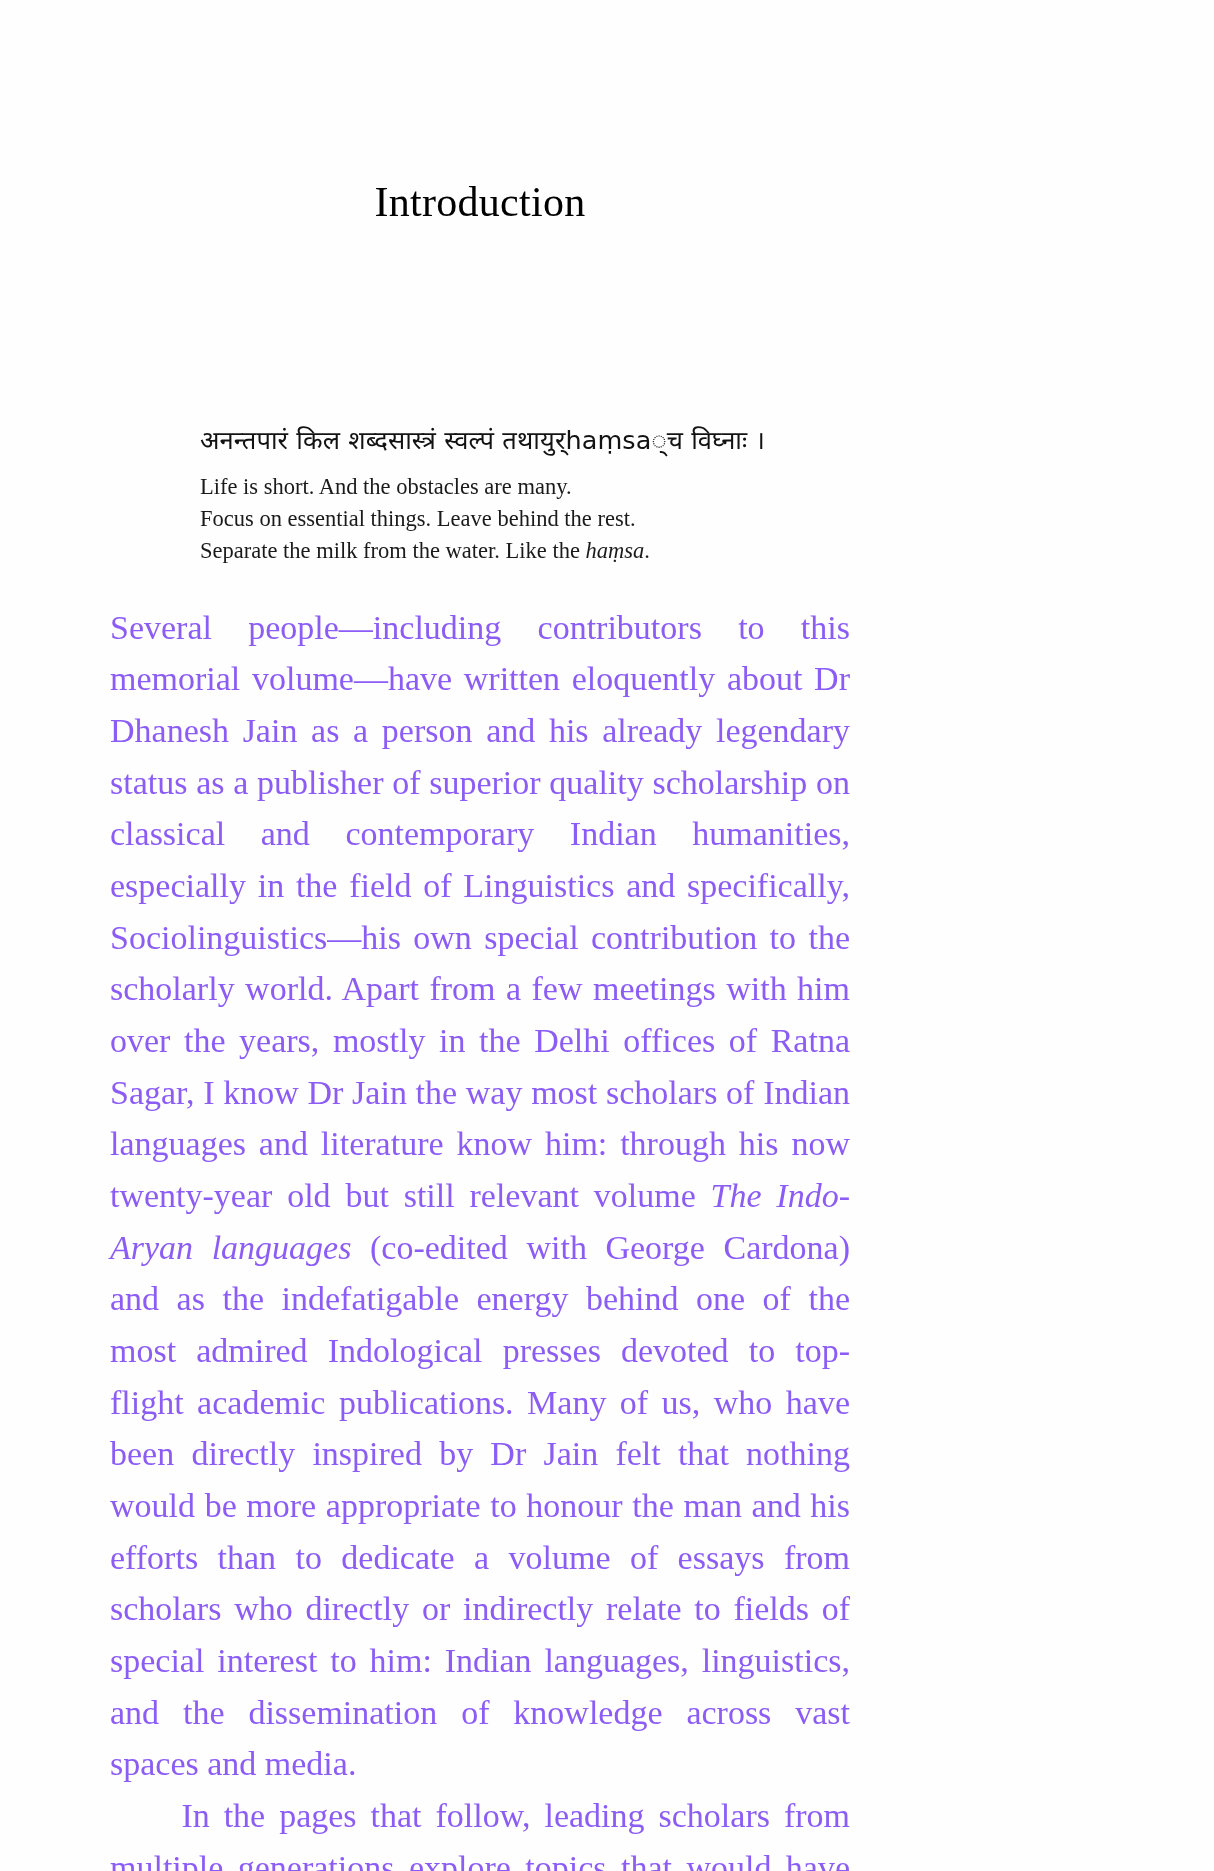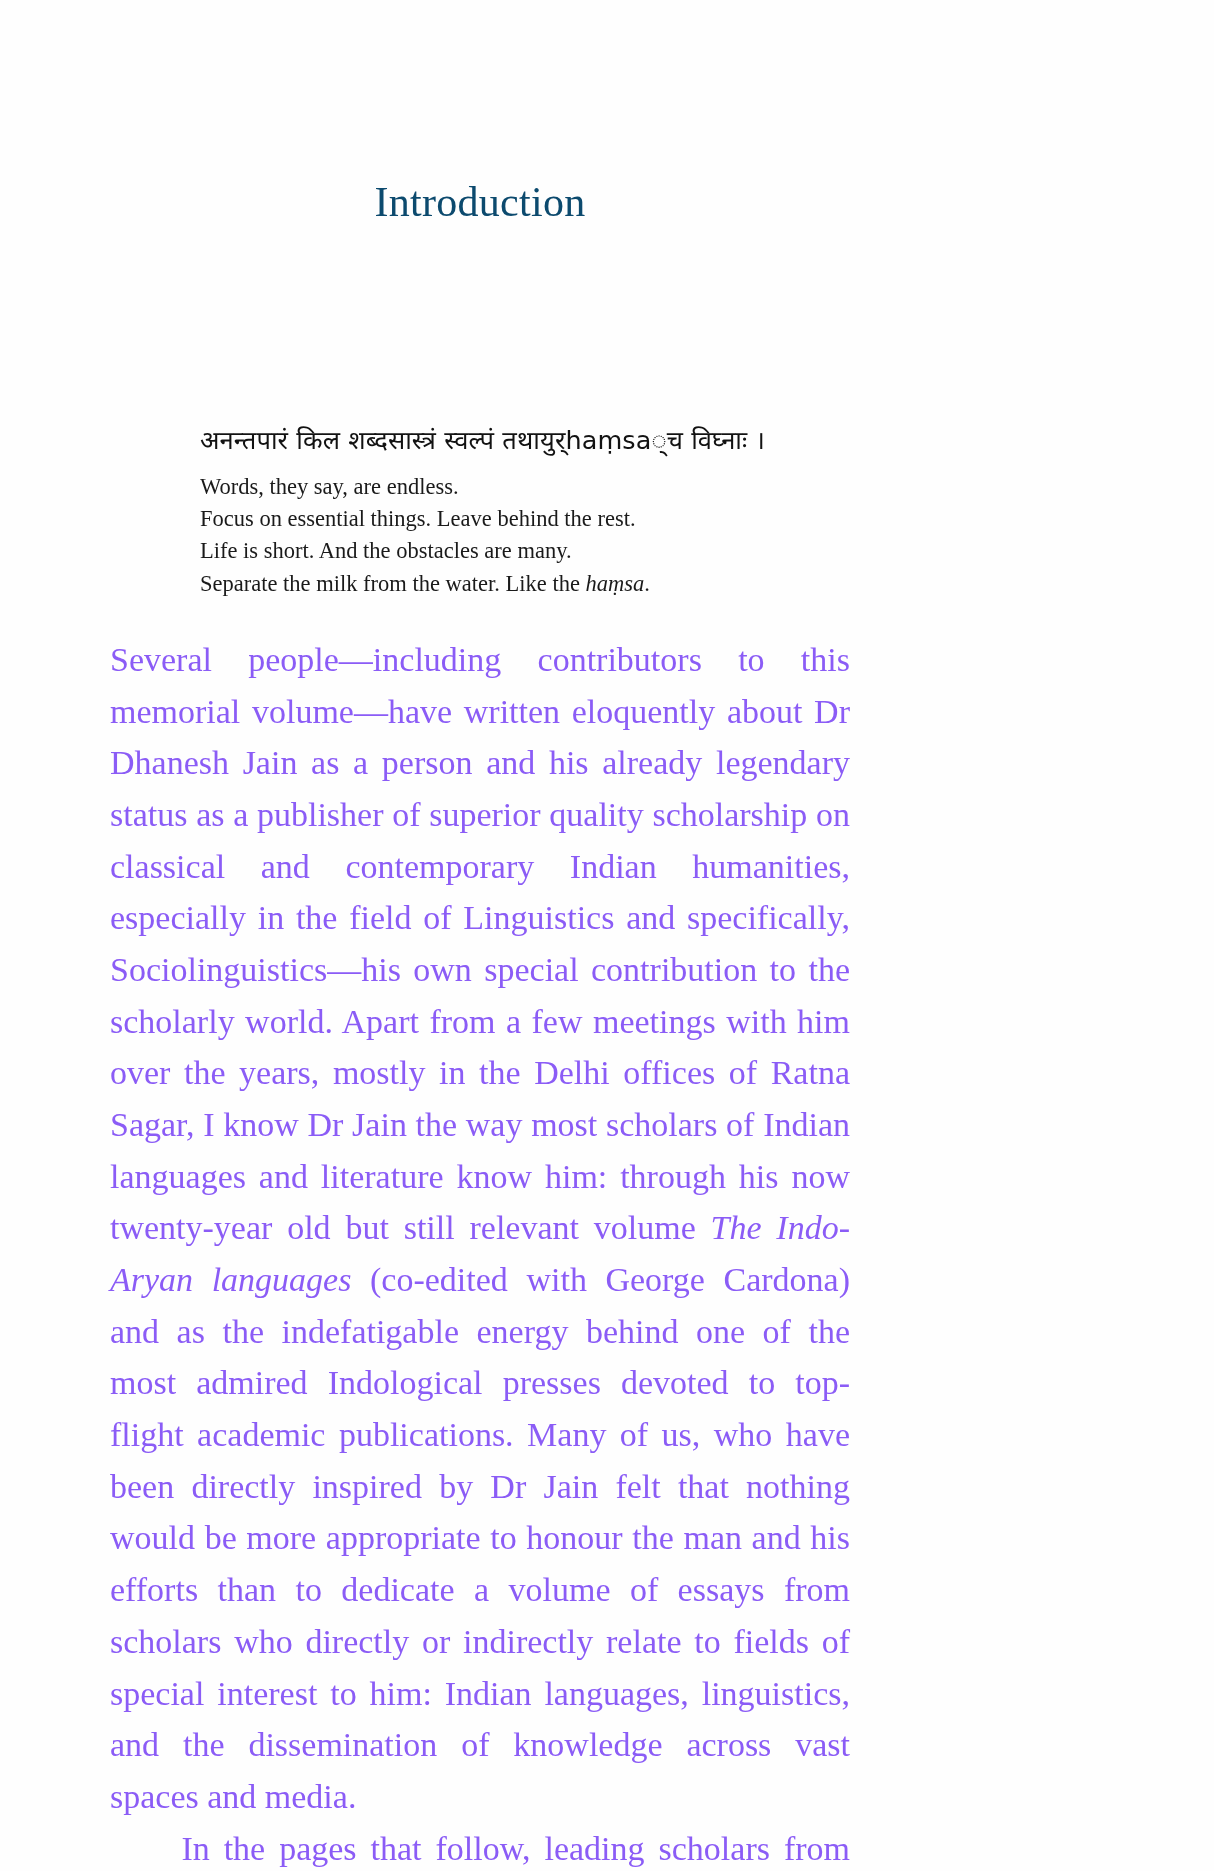--- a/index.html
+++ b/index.html
@@ -33,21 +33,21 @@
 
   
   .chapter-title {
     margin: 0;
     padding-top: 178px;
     text-align: center;
     font-weight: 400;
     font-size: 42px;
     line-height: 1.15;
     letter-spacing: 0.3px;
-    color: #0c4a6e;
+    color: #000000;
   }
 
   
   .author {
     margin: 0;
     padding-top: 68px;
     text-align: center;
     font-style: italic;
     font-size: 27px;
     line-height: 1.2;
@@ -116,23 +116,22 @@
 <div class="page">
   <div class="content">
 
     <h1 class="chapter-title">Introduction</h1>
 
 
     <div class="epigraph">
       <div class="verse-deva">अनन्तपारं किल शब्दसास्त्रं स्वल्पं तथायुर्haṃsa्च विघ्नाः ।</div>
 
       <div class="translation">
-        <div class="tl-line">Words, they say, are endless.</div>
+        <div class="tl-line">Life is short. And the obstacles are many.</div>
         <div class="tl-line">Focus on essential things. Leave behind the rest.</div>
-        <div class="tl-line">Life is short. And the obstacles are many.</div>
         <div class="tl-line"><span>Separate the milk from the water. Like the </span><em>haṃsa</em><span>.</span></div>
       </div>
     </div>
 
     <div class="body-copy">
       <p><span>Several people—including contributors to this memorial volume—have written eloquently about Dr Dhanesh Jain as a person and his already legendary status as a publisher of superior quality scholarship on classical and contemporary Indian humanities, especially in the field of Linguistics and specifically, Sociolinguistics—his own special contribution to the scholarly world. Apart from a few meetings with him over the years, mostly in the Delhi offices of Ratna Sagar, I know Dr Jain the way most scholars of Indian languages and literature know him: through his now twenty-year old but still relevant volume </span><em>The Indo-Aryan languages</em><span> (co-edited with George Cardona) and as the indefatigable energy behind one of the most admired Indological presses devoted to top-flight academic publications. Many of us, who have been directly inspired by Dr Jain felt that nothing would be more appropriate to honour the man and his efforts than to dedicate a volume of essays from scholars who directly or indirectly relate to fields of special interest to him: Indian languages, linguistics, and the dissemination of knowledge across vast spaces and media.</span></p>
 
       <p>In the pages that follow, leading scholars from multiple generations explore topics that would have certainly delighted Dhanesh Jain. The intensity of purpose and dedication to detail in each contribution matches the sort of vitality one came to</p>
     </div>
 

